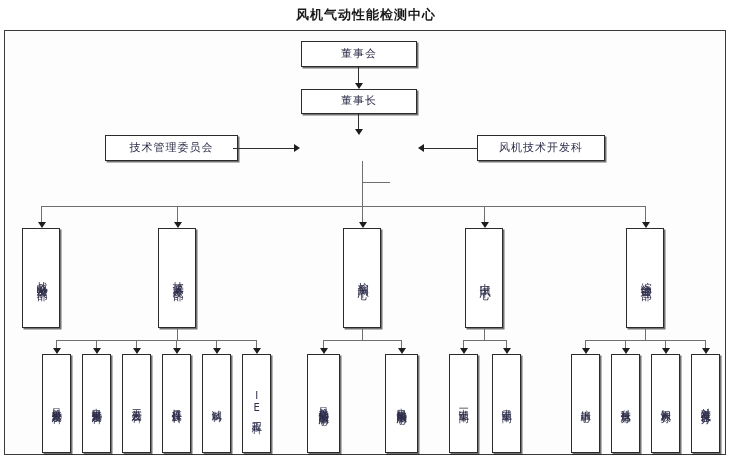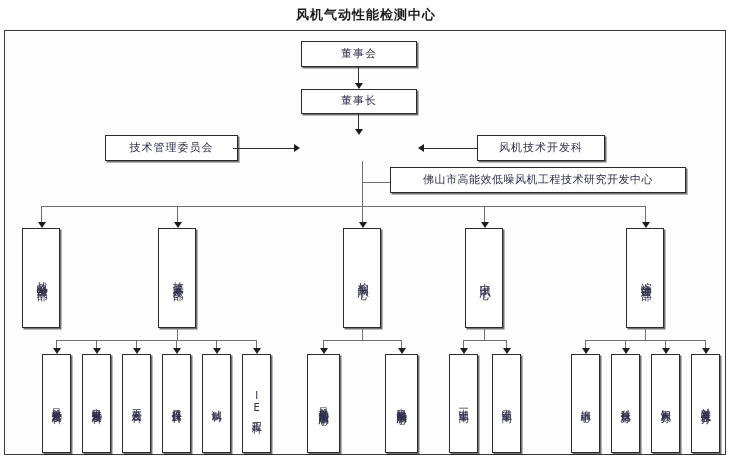--- a/index.html
+++ b/index.html
@@ -103,21 +103,20 @@
   <div class="node h" style="left:100px;top:104px;width:133px;height:26px;text-align:right;">技术管理委员会</div>
   <div class="line h dark" style="left:228px;top:117px;width:61px;"></div>
   <div class="arrow right" style="left:289px;top:113px;"></div>
 
   <div class="node h" style="left:472px;top:104px;width:128px;height:26px;">风机技术开发科</div>
   <div class="line h dark" style="left:419px;top:117px;width:53px;"></div>
   <div class="arrow left" style="left:413px;top:113px;"></div>
 
   <div class="line v" style="left:357px;top:130px;height:60px;"></div>
   <div class="line h" style="left:357px;top:151px;width:28px;"></div>
-  <div class="node wide" style="left:385px;top:136px;width:296px;height:26px;">佛山市高能效低噪风机工程技术研究开发中心</div>
 
   <div class="line h" style="left:36px;top:175px;width:604px;"></div>
 
   <div class="line v" style="left:36px;top:175px;height:18px;"></div>
   <div class="arrow" style="left:33px;top:191px;"></div>
 
   <div class="line v" style="left:172px;top:175px;height:18px;"></div>
   <div class="arrow" style="left:169px;top:191px;"></div>
 
   <div class="line v" style="left:357px;top:175px;height:18px;"></div>

